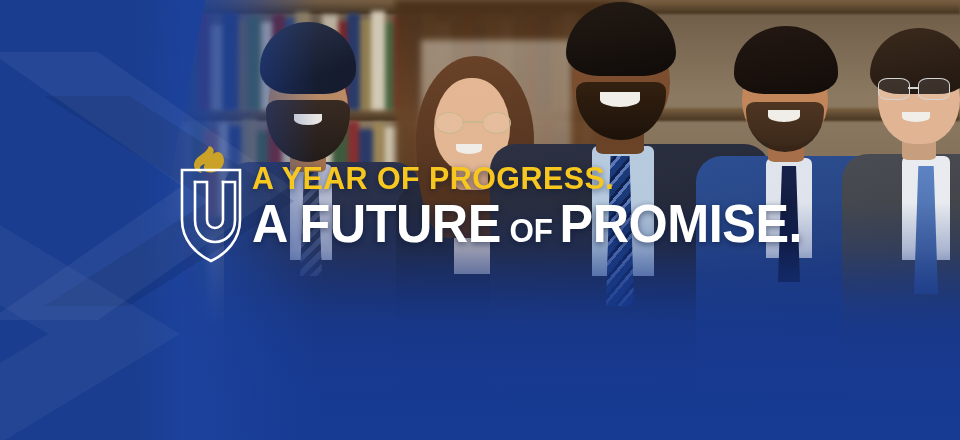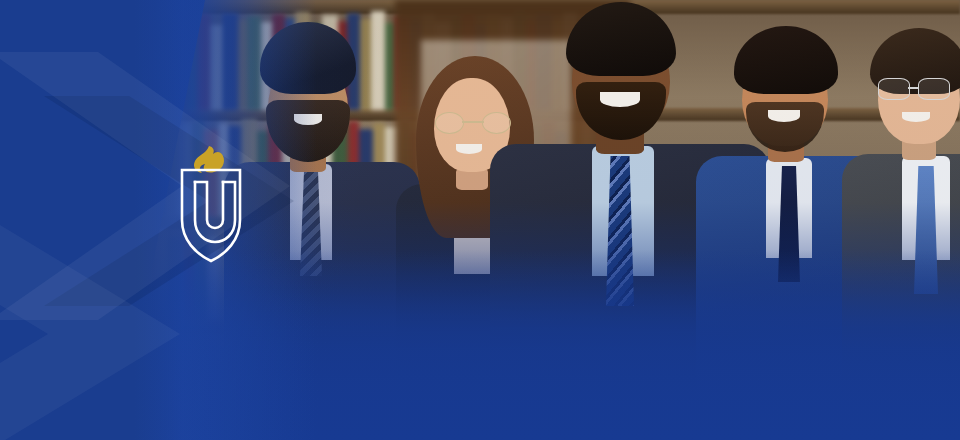--- a/index.html
+++ b/index.html
@@ -604,14 +604,22 @@
                C25 26 31 30 38 28 C46 26 50 19 47 12 C45 7 40 7 37 10
                C39 6 37 3 33 2 Z" fill="#c9a227"></path>
 
       <path d="M6 26 H64 V76 C64 96 50 110 35 117 C20 110 6 96 6 76 Z" fill="none" stroke="#ffffff" stroke-width="2.6"></path>
 
       <path d="M19 38 H31 V76 C31 81 35 84 39 84 C43 84 47 81 47 76 V38" fill="none" stroke="#ffffff" stroke-width="2.6" stroke-linecap="square"></path>
       <path d="M19 38 V76 C19 90 29 98 39 98 C49 98 59 90 59 76 V38 H47" fill="none" stroke="#ffffff" stroke-width="2.6" stroke-linecap="square"></path>
     </svg>
   </div>
 
+  <div class="headline">
+    <div class="line1">A YEAR OF PROGRESS.</div>
+    <div class="line2">
+      <span class="w">A FUTURE</span>
+      <span class="of">OF</span>
+      <span class="w">PROMISE.</span>
+    </div>
+  </div>
 
 </div>
 
 </body></html>

